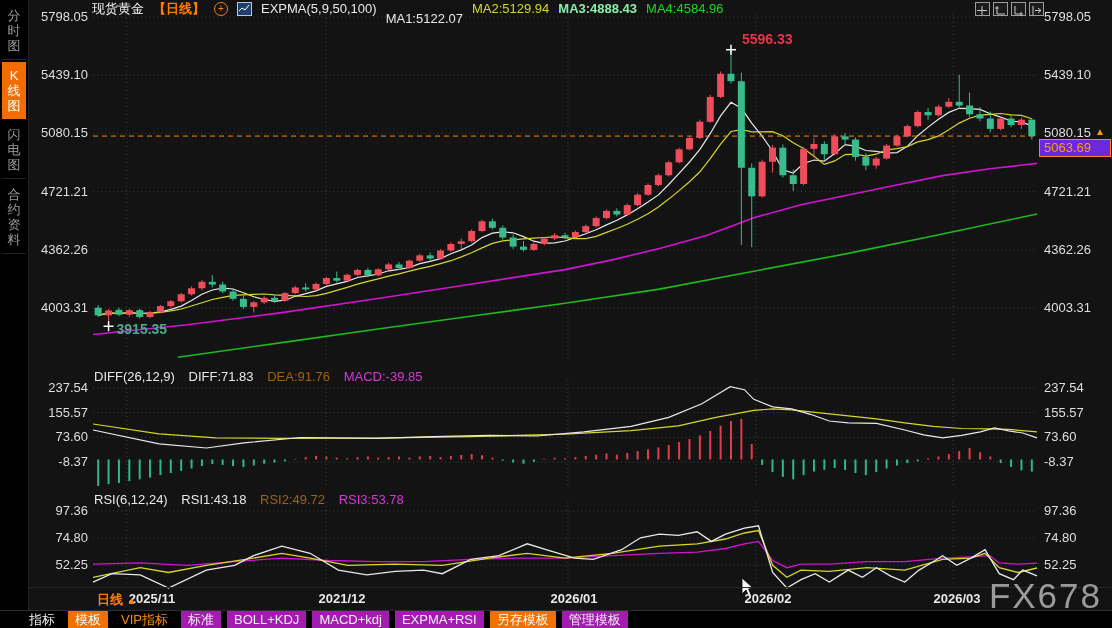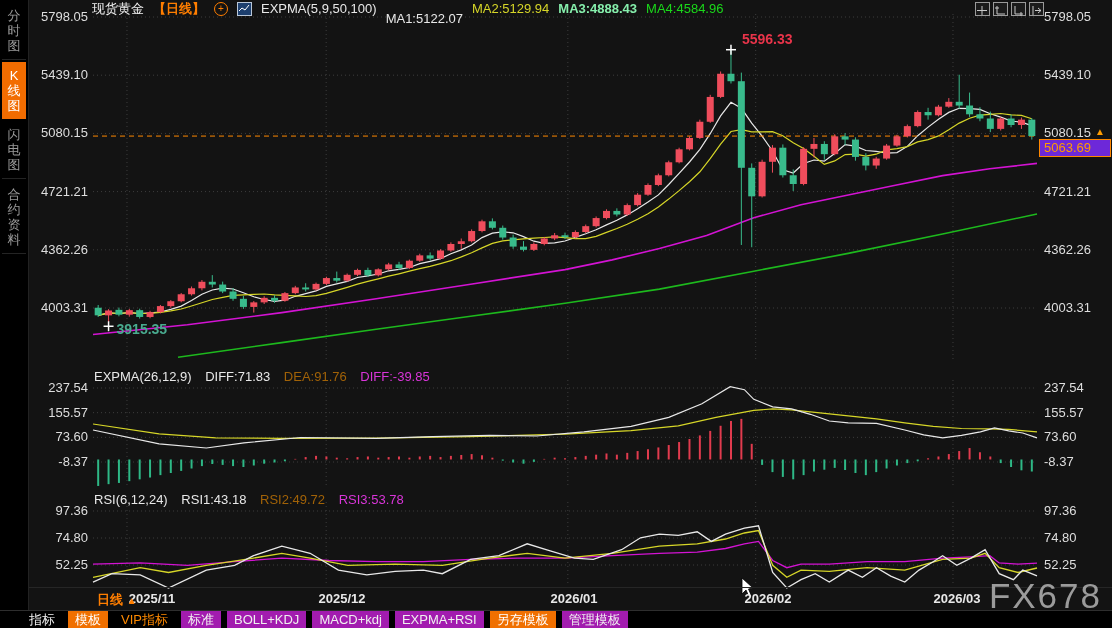--- a/index.html
+++ b/index.html
@@ -485,36 +485,36 @@
       <div class="ax-label ax-right" style="top: 454px; left: 1044px;">-8.37</div>
       <div class="ax-label ax-left" style="top: 503px; right: 1024px;">97.36</div>
       <div class="ax-label ax-right" style="top: 503px; left: 1044px;">97.36</div>
       <div class="ax-label ax-left" style="top: 530.006px; right: 1024px;">74.80</div>
       <div class="ax-label ax-right" style="top: 530.006px; left: 1044px;">74.80</div>
       <div class="ax-label ax-left" style="top: 557px; right: 1024px;">52.25</div>
       <div class="ax-label ax-right" style="top: 557px; left: 1044px;">52.25</div>
     </div>
 
   <div class="panel-title" style="top:369px">
-    <b class="pt-white"><span>EXPMA(26,12,9)</span></b>
+    <b class="pt-white"><span>DIFF(26,12,9)</span></b>
     <b class="pt-white">DIFF:71.83</b>
     <b class="pt-yellow">DEA:91.76</b>
-    <b class="pt-magenta">DIFF:-39.85</b>
+    <b class="pt-magenta">MACD:-39.85</b>
   </div>
 
   <div class="panel-title" style="top:492px">
     <b class="pt-white"><span>RSI(6,12,24)</span></b>
     <b class="pt-white">RSI1:43.18</b>
     <b class="pt-yellow">RSI2:49.72</b>
     <b class="pt-magenta">RSI3:53.78</b>
   </div>
 
   <div id="x-labels">
       <div class="x-label" style="left: 152px;">2025/11</div>
-      <div class="x-label" style="left: 342px;">2025/12</div>
+      <div class="x-label" style="left: 342px;">2021/12</div>
       <div class="x-label" style="left: 574px;">2026/01</div>
       <div class="x-label" style="left: 768px;">2026/02</div>
       <div class="x-label" style="left: 957px;">2026/03</div>
     </div>
 
   <div id="period-chip">
     <span>日线</span>
     <span class="arr">▲</span>
   </div>
 

